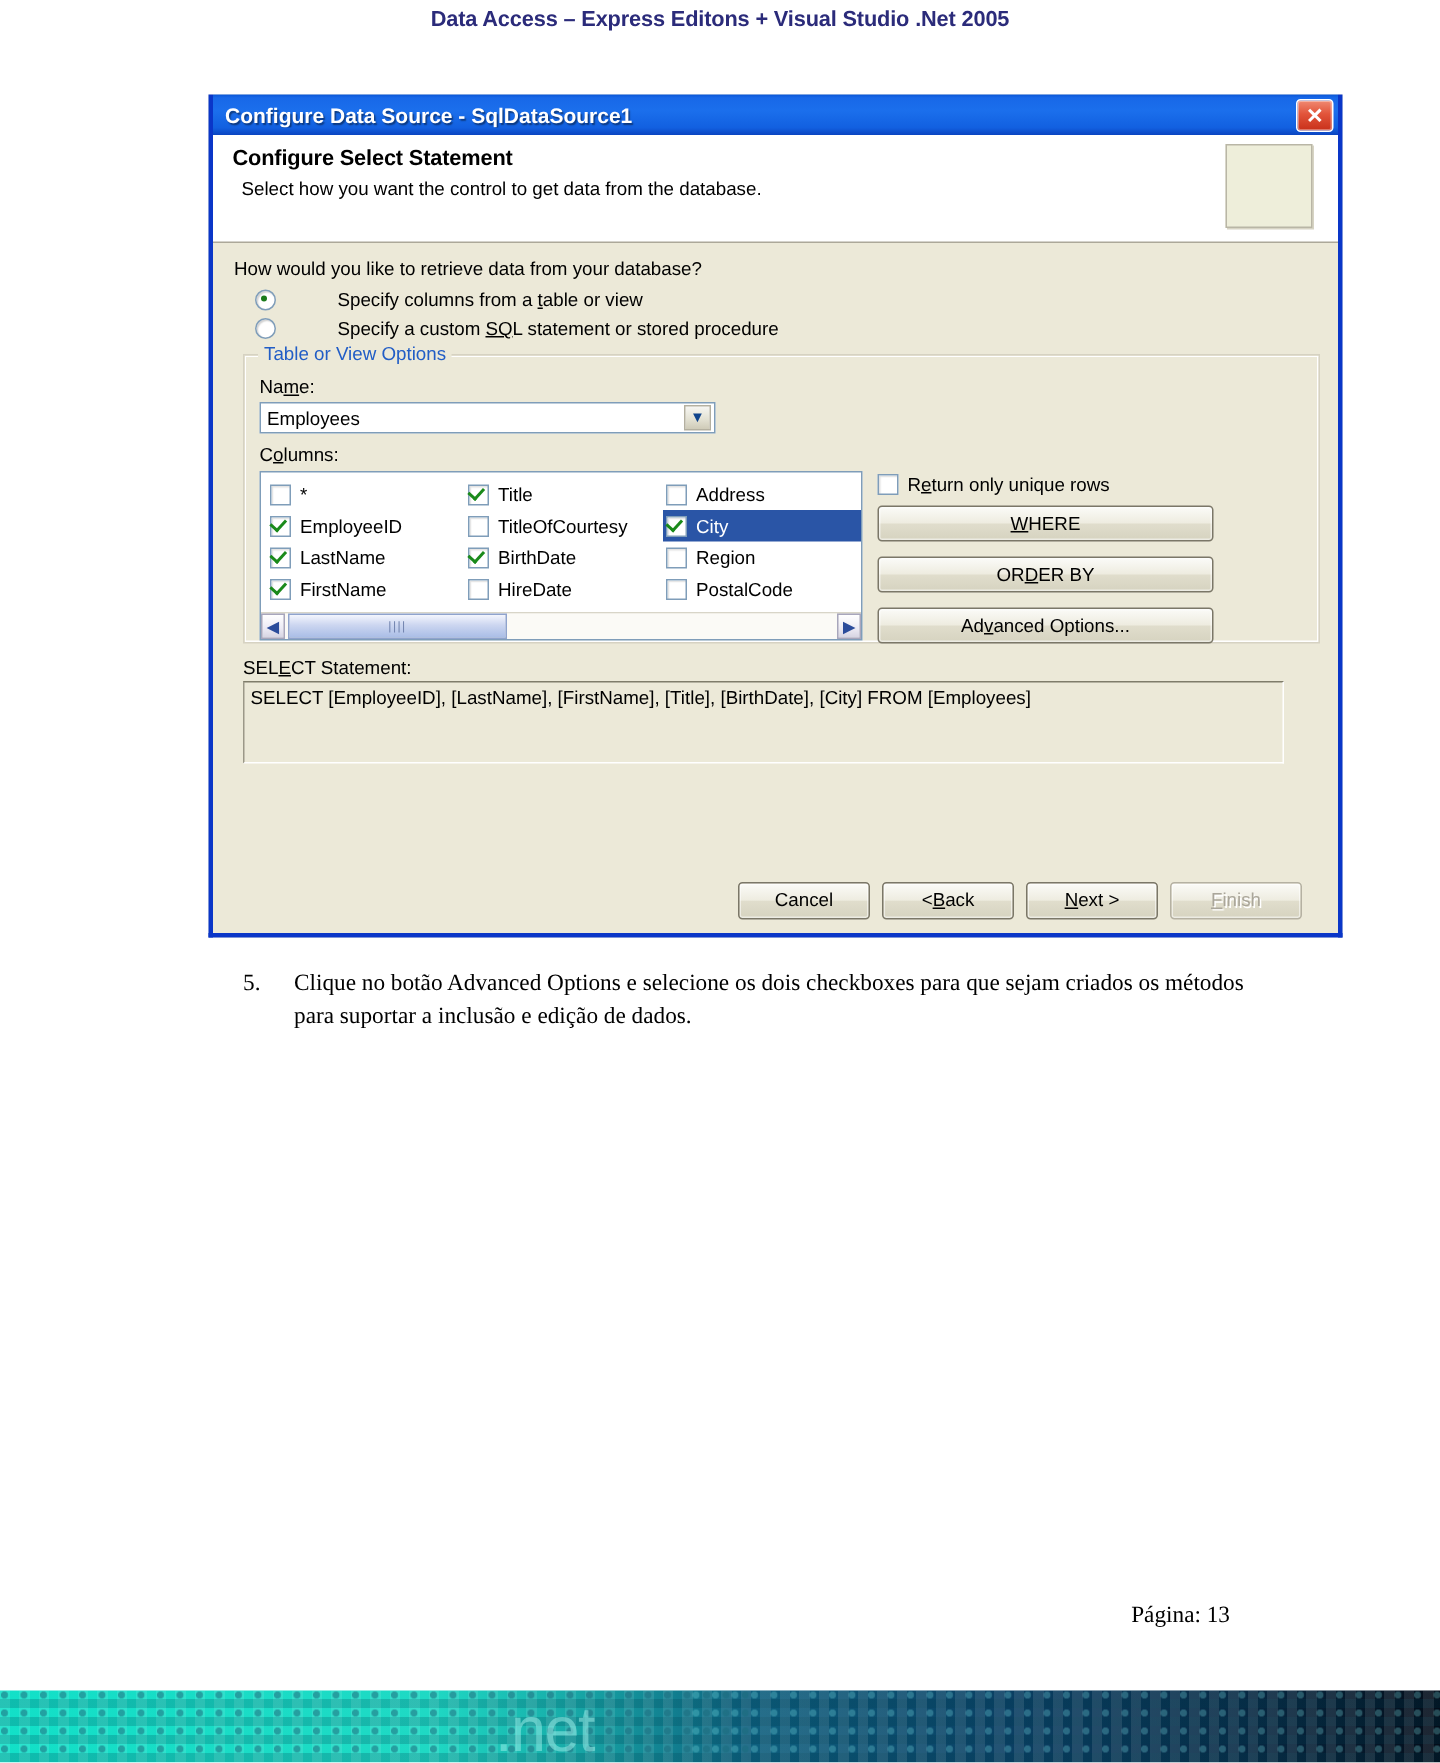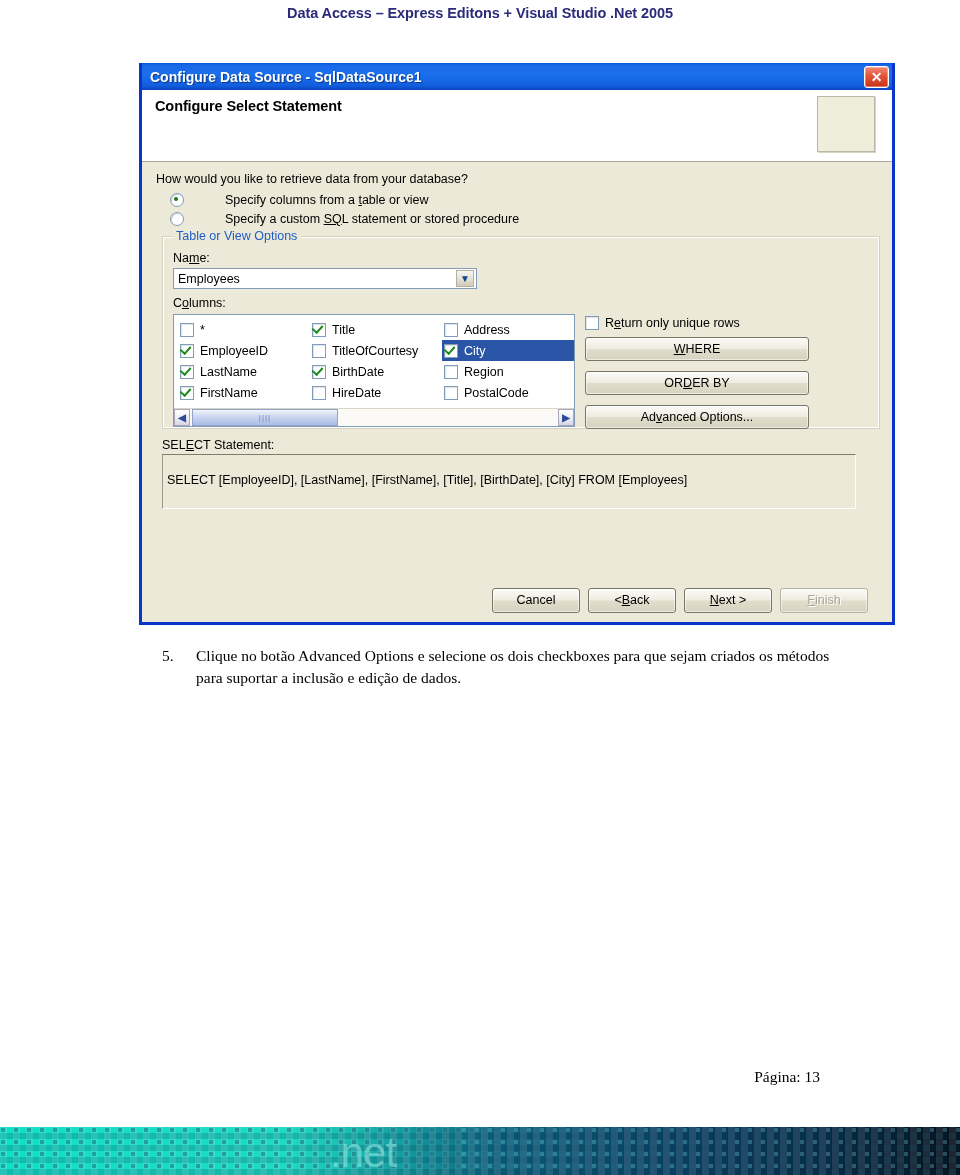--- a/index.html
+++ b/index.html
@@ -197,21 +197,21 @@
   .sel-label{font-size:12.5px;color:#000;margin:9px 0 2px 6px;}
   .sel-box{
     margin-left:6px;
     width:694px;height:55px;
     background:#ece9d8;
     border-top:1px solid #7f7c6a;
     border-left:1px solid #9b9888;
     border-right:1px solid #ffffff;
     border-bottom:1px solid #ffffff;
     box-sizing:border-box;
-    padding:18px 4px;
+    padding:3px 4px;
     font-size:12.5px;color:#000;
     overflow:hidden;
   }
 
   
   .dlg-footer{
     position:absolute;left:0;right:0;bottom:0;
     height:44px;
     display:flex;align-items:center;justify-content:flex-end;
     padding-right:24px;
@@ -274,20 +274,21 @@
 <div class="dialog">
 
   <div class="titlebar">
     <div class="titlebar-text">Configure Data Source - SqlDataSource1</div>
     <div class="close-btn">✕</div>
   </div>
 
   <div class="banner">
     <div class="banner-texts">
       <div class="banner-title">Configure Select Statement</div>
+      <div class="banner-sub">Select how you want the control to get data from the database.</div>
     </div>
     <div class="banner-icon"></div>
   </div>
 
   <div class="dlg-body">
 
     <div class="q-label">How would you like to retrieve data from your database?</div>
 
     <div class="radio-row">
       <span class="radio on"></span>

